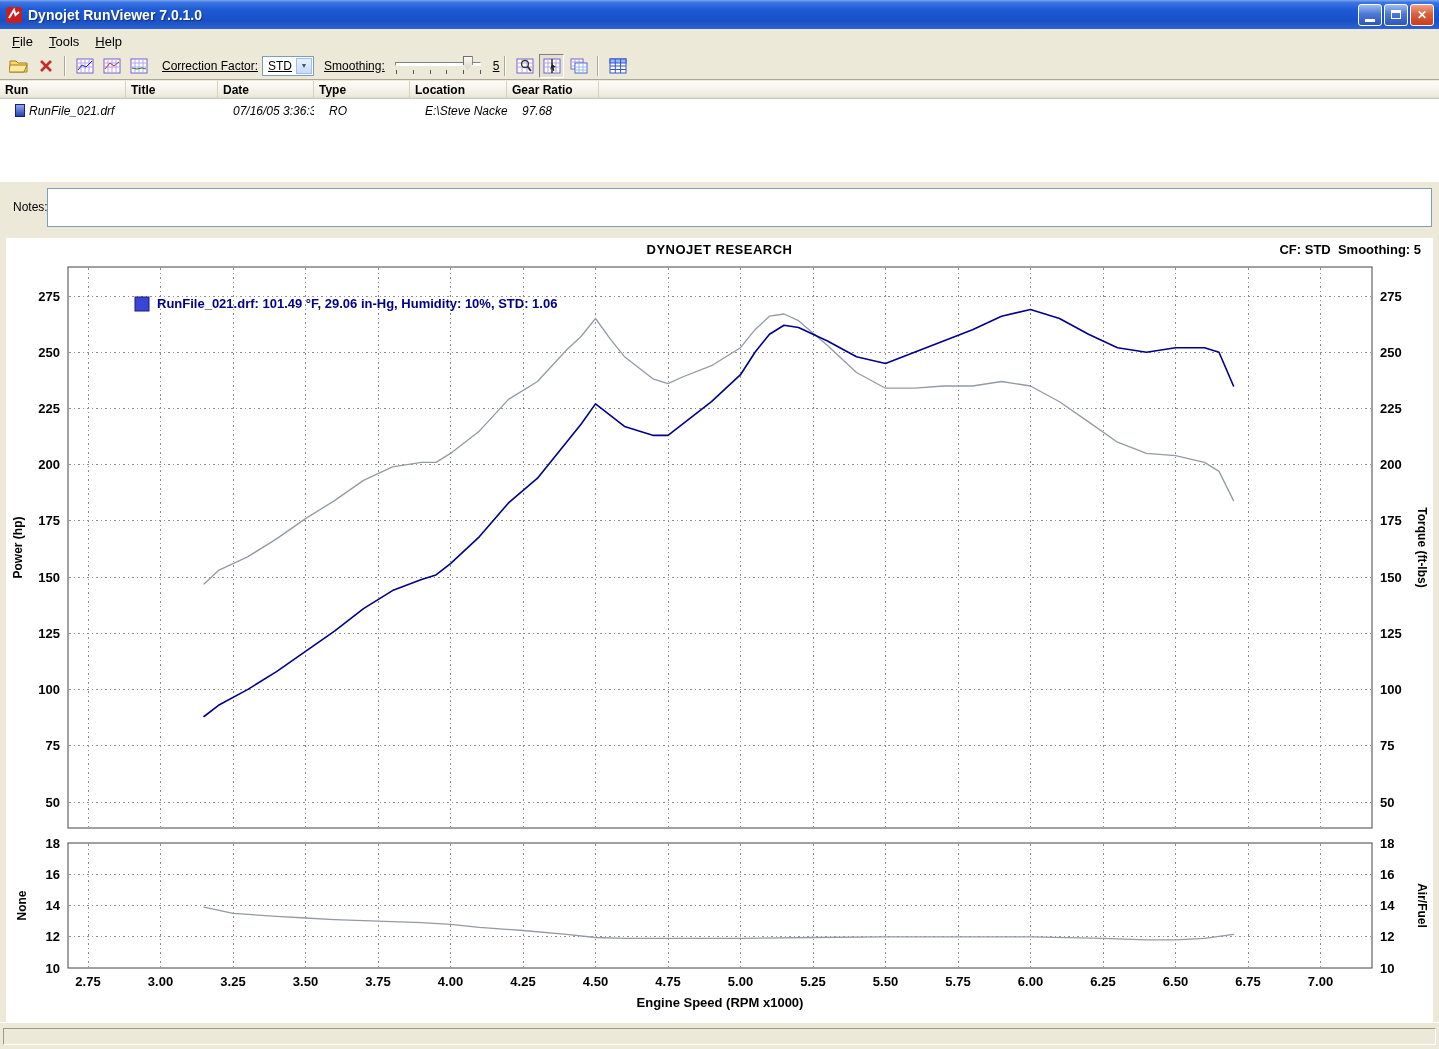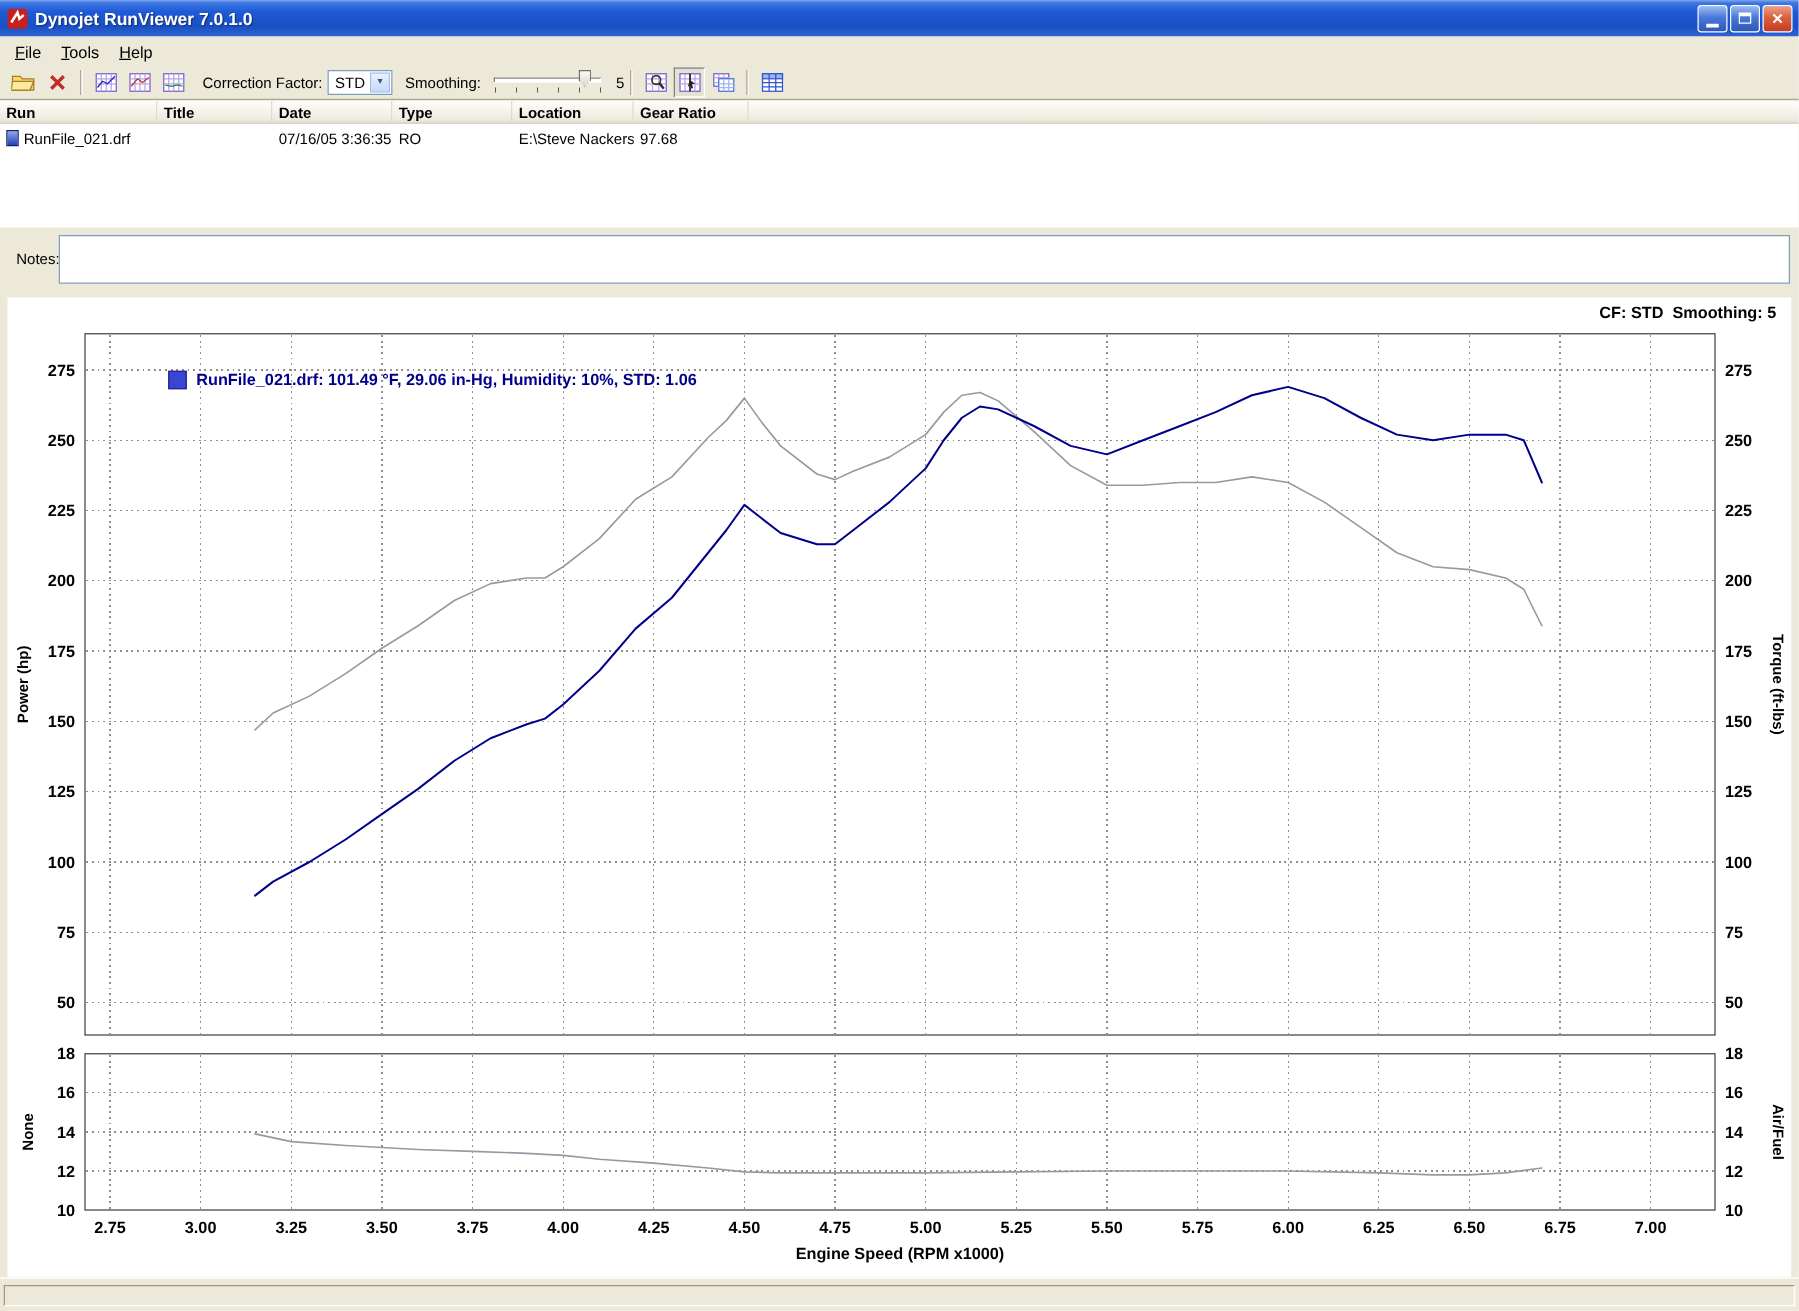--- a/index.html
+++ b/index.html
@@ -43,21 +43,21 @@
     position: absolute; top: 30px; left: 0; right: 0; height: 22px;
     background: #ECE9D8; display: flex; align-items: center; padding-left: 4px;
   }
   .menu-item { display: inline-block; padding: 0 8px; font-size: 13px; }
   .menu-item::first-letter { text-decoration: underline; }
 
   
   .toolbar {
     position: absolute; top: 52px; left: 0; right: 0; height: 28px;
     background: #ECE9D8; border-bottom: 1px solid #ACA899;
-    display: flex; align-items: center; padding-left: 5px;
+    display: flex; align-items: center; padding-left: 5px; text-decoration: underline;
   }
   .tbtn {
     width: 25px; height: 24px; border: 1px solid transparent;
     display: flex; align-items: center; justify-content: center; margin: 0 1px;
     background: transparent;
   }
   .tbtn.active {
     border-color: #808080 #fff #fff #808080;
     background: #E4E0D2;
   }
@@ -94,21 +94,21 @@
   
   .listview { position: absolute; top: 81px; left: 0; right: 0; height: 101px; background: #fff; }
   .lv-header { display: flex; height: 18px; font-weight: bold; }
   .lv-h {
     background: linear-gradient(180deg,#FDFCF9,#EFEDE1 80%,#E4E1D2);
     border-right: 1px solid #D5D2C0; border-bottom: 1px solid #C9C6B4;
     font-size: 12px; padding: 2px 5px; white-space: nowrap; overflow: hidden;
   }
   .lv-h.filler { flex: 1; border-right: none; }
   .lv-row { display: flex; height: 17px; align-items: center; margin-top: 3px; }
-  .lv-cell { font-size: 12px; padding: 0 5px; white-space: nowrap; overflow: hidden; }
+  .lv-cell { font-size: 12px; padding: 0 15px; white-space: nowrap; overflow: hidden; font-style: italic; }
   .run-cell { display: flex; align-items: center; gap: 4px; }
   .file-icon {
     width: 10px; height: 13px; flex: none;
     background: linear-gradient(180deg,#8FA8E8,#2741B8);
     border: 1px solid #16207A;
   }
 
   
   .notes-label { position: absolute; left: 13px; top: 200px; font-size: 12px; }
   .notes-input {
@@ -386,20 +386,21 @@
         <text text-anchor="middle" font-size="13" font-weight="bold" fill="#000" font-family="Liberation Sans, sans-serif" x="1242" y="748">6.75</text>
         <text text-anchor="middle" font-size="13" font-weight="bold" fill="#000" font-family="Liberation Sans, sans-serif" x="1314.5" y="748">7.00</text>
         <text text-anchor="middle" font-size="13" font-weight="bold" fill="#000" font-family="Liberation Sans, sans-serif" x="714" y="769">Engine Speed (RPM x1000)</text>
         <text text-anchor="middle" font-size="12" font-weight="bold" fill="#000" font-family="Liberation Sans, sans-serif" transform="translate(16 309.5) rotate(-90)" x="0" y="0">Power (hp)</text>
         <text text-anchor="middle" font-size="12" font-weight="bold" fill="#000" font-family="Liberation Sans, sans-serif" transform="translate(1412 309.5) rotate(90)" x="0" y="0">Torque (ft-lbs)</text>
         <text text-anchor="middle" font-size="12" font-weight="bold" fill="#000" font-family="Liberation Sans, sans-serif" transform="translate(20 667.5) rotate(-90)" x="0" y="0">None</text>
         <text text-anchor="middle" font-size="12" font-weight="bold" fill="#000" font-family="Liberation Sans, sans-serif" transform="translate(1412 667.5) rotate(90)" x="0" y="0">Air/Fuel</text>
         <rect x="129" y="59" width="14" height="14" fill="#3A45D4" stroke="#1a1a8c"></rect>
         <text text-anchor="start" font-size="13" font-weight="bold" fill="#00008B" font-family="Liberation Sans, sans-serif" x="151" y="70">RunFile_021.drf: 101.49 °F, 29.06 in-Hg, Humidity: 10%, STD: 1.06</text>
       </svg>
+    <div class="chart-title">DYNOJET RESEARCH</div>
     <div class="chart-cf">CF: STD  Smoothing: 5</div>
   </div>
 
   <div class="statusbar">
     <div class="status-panel"></div>
   </div>
 
 </div>
 
 </body></html>

